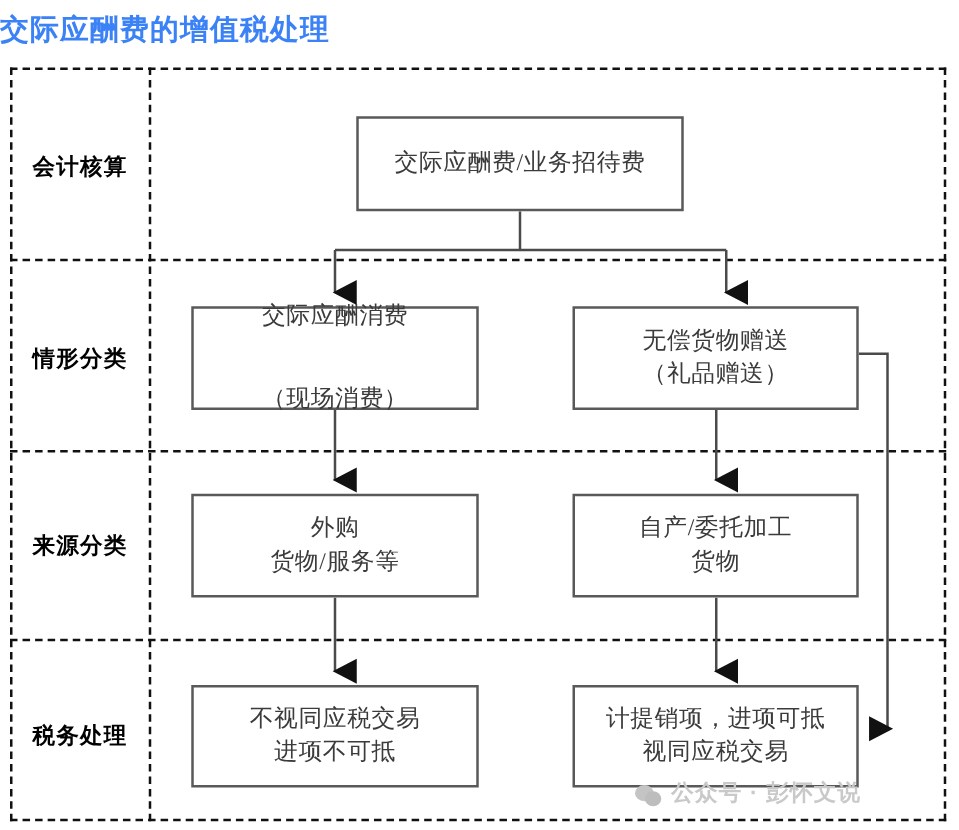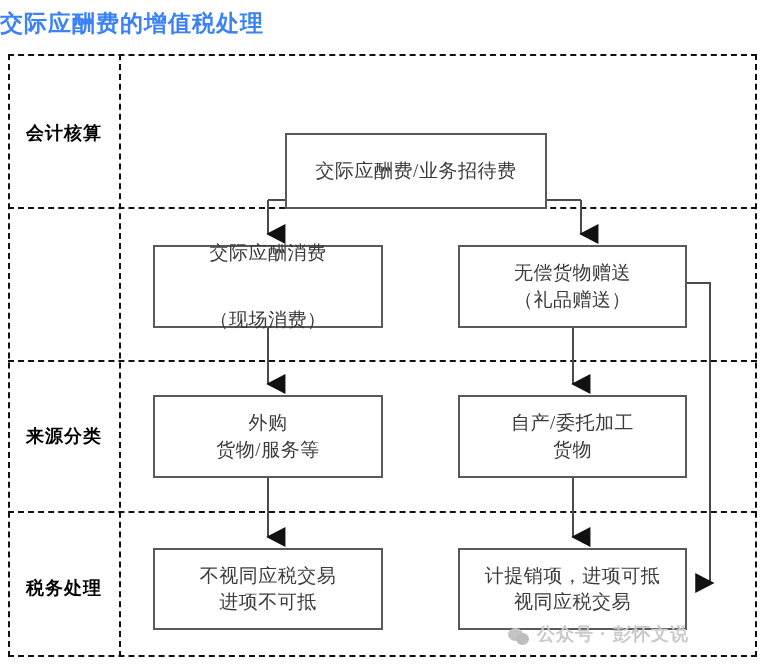--- a/index.html
+++ b/index.html
@@ -94,21 +94,21 @@
     color: #3b3b3b;
     font-size: 19px;
     line-height: 1.38;
     font-family: "Liberation Serif", "DejaVu Serif", serif;
     text-align: center;
     letter-spacing: 0.5px;
     white-space: nowrap;
   }
   .node .ln { display: block; }
 
-  #node-root   { left: 285px; top: 93px;  width: 262px; height: 76px; margin-top: 40px; }
+  #node-root   { left: 285px; top: 93px;  width: 262px; height: 76px; }
   #node-a1     { left: 153px; top: 245px; width: 230px; height: 83px; gap: 40px; }
   #node-a2     { left: 458px; top: 245px; width: 229px; height: 83px; }
   #node-b1     { left: 153px; top: 395px; width: 230px; height: 83px; }
   #node-b2     { left: 458px; top: 395px; width: 229px; height: 83px; font-family: Liberation Serif, serif; }
   #node-c1     { left: 153px; top: 548px; width: 230px; height: 82px; }
   #node-c2     { left: 458px; top: 548px; width: 229px; height: 82px; }
 
   
   .connectors {
     position: absolute;
@@ -161,20 +161,21 @@
 
   <div class="chart-title">交际应酬费的增值税处理</div>
 
   <div class="lane-frame"></div>
   <div class="lane-divider-v"></div>
   <div class="lane-divider-h h1"></div>
   <div class="lane-divider-h h2"></div>
   <div class="lane-divider-h h3"></div>
 
   <div class="lane-label l0">会计核算</div>
+  <div class="lane-label l1">情形分类</div>
   <div class="lane-label l2">来源分类</div>
   <div class="lane-label l3">税务处理</div>
 
   <svg class="connectors" viewBox="0 0 767 664" width="767" height="664" xmlns="http://www.w3.org/2000/svg">
     <defs>
       <marker id="arrow-down" viewBox="0 0 12 12" refX="6" refY="10" markerWidth="11" markerHeight="11" orient="auto">
         <path d="M0.5,0.5 L11.5,0.5 L6,11 Z" fill="#111111"></path>
       </marker>
       <marker id="arrow-left" viewBox="0 0 12 12" refX="10" refY="6" markerWidth="11" markerHeight="11" orient="auto">
         <path d="M11.5,0.5 L11.5,11.5 L1,6 Z" fill="#111111"></path>

